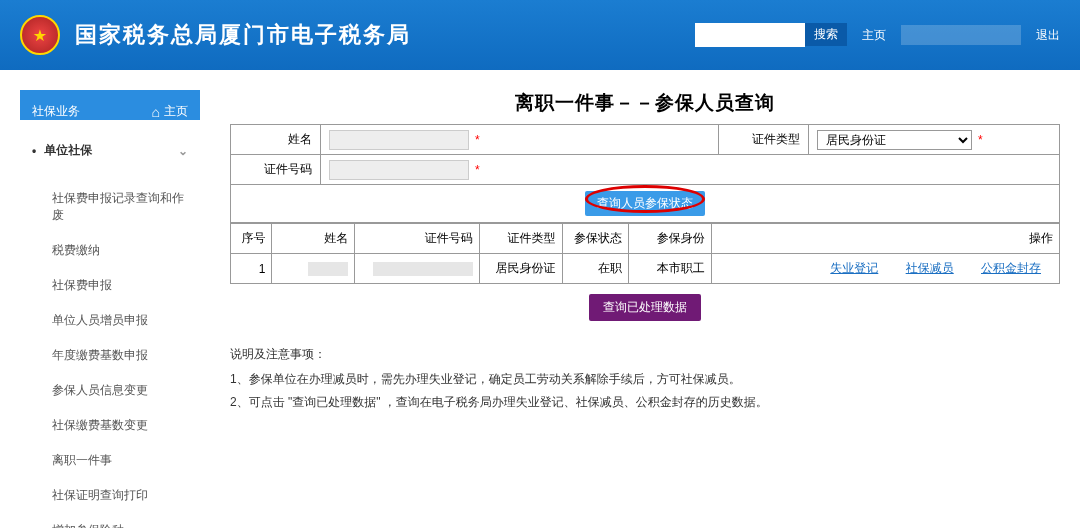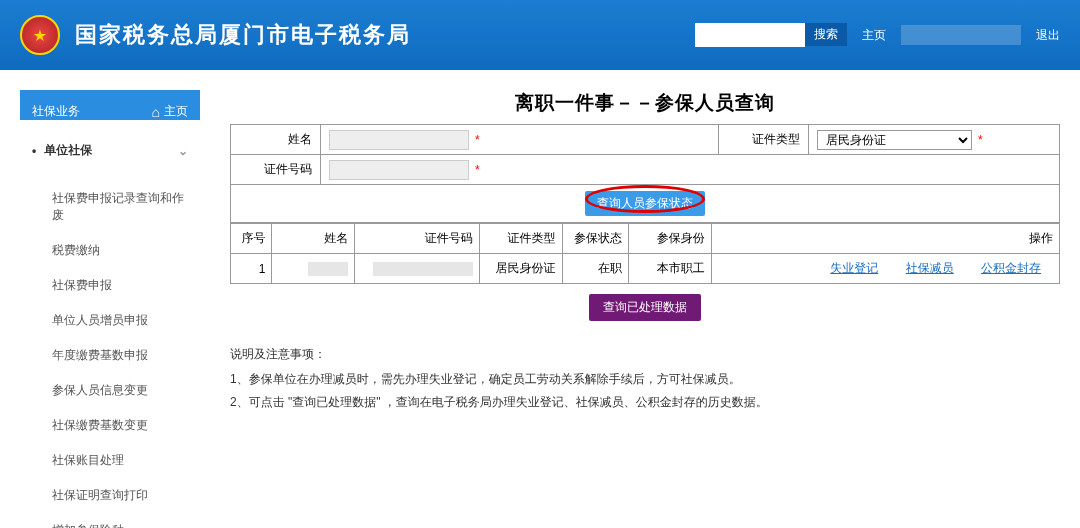--- a/index.html
+++ b/index.html
@@ -74,21 +74,21 @@
         <span>单位社保</span>
         <span class="chev">⌄</span>
       </li>
       <li class="sidebar-item">社保费申报记录查询和作废</li>
       <li class="sidebar-item">税费缴纳</li>
       <li class="sidebar-item">社保费申报</li>
       <li class="sidebar-item">单位人员增员申报</li>
       <li class="sidebar-item">年度缴费基数申报</li>
       <li class="sidebar-item">参保人员信息变更</li>
       <li class="sidebar-item">社保缴费基数变更</li>
-      <li class="sidebar-item">社保账目处理</li>
+      <li class="sidebar-item">离职一件事</li>
       <li class="sidebar-item">社保证明查询打印</li>
       <li class="sidebar-item">增加参保险种</li>
     </ul>
   </div>
 
   <div class="main">
     <div class="page-title">离职一件事－－参保人员查询</div>
 
     <table class="form-table">
       <tbody>

